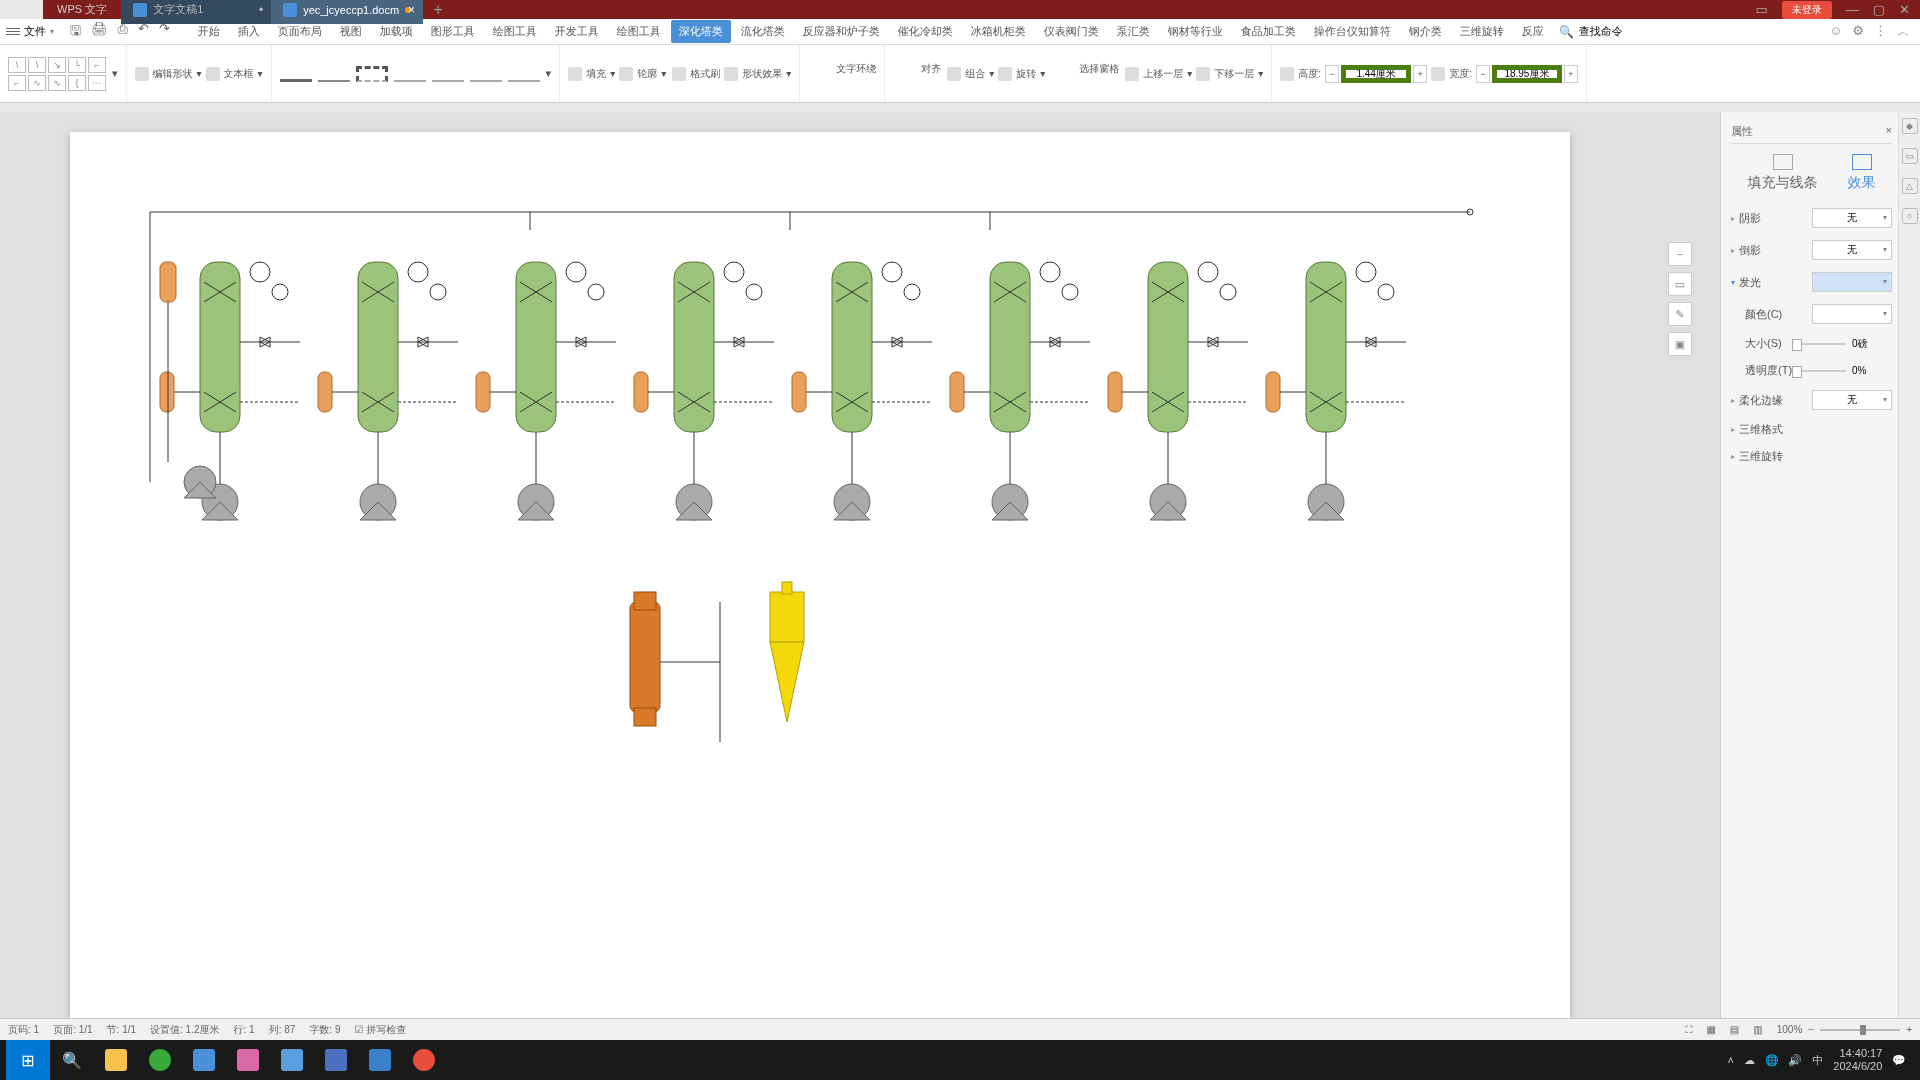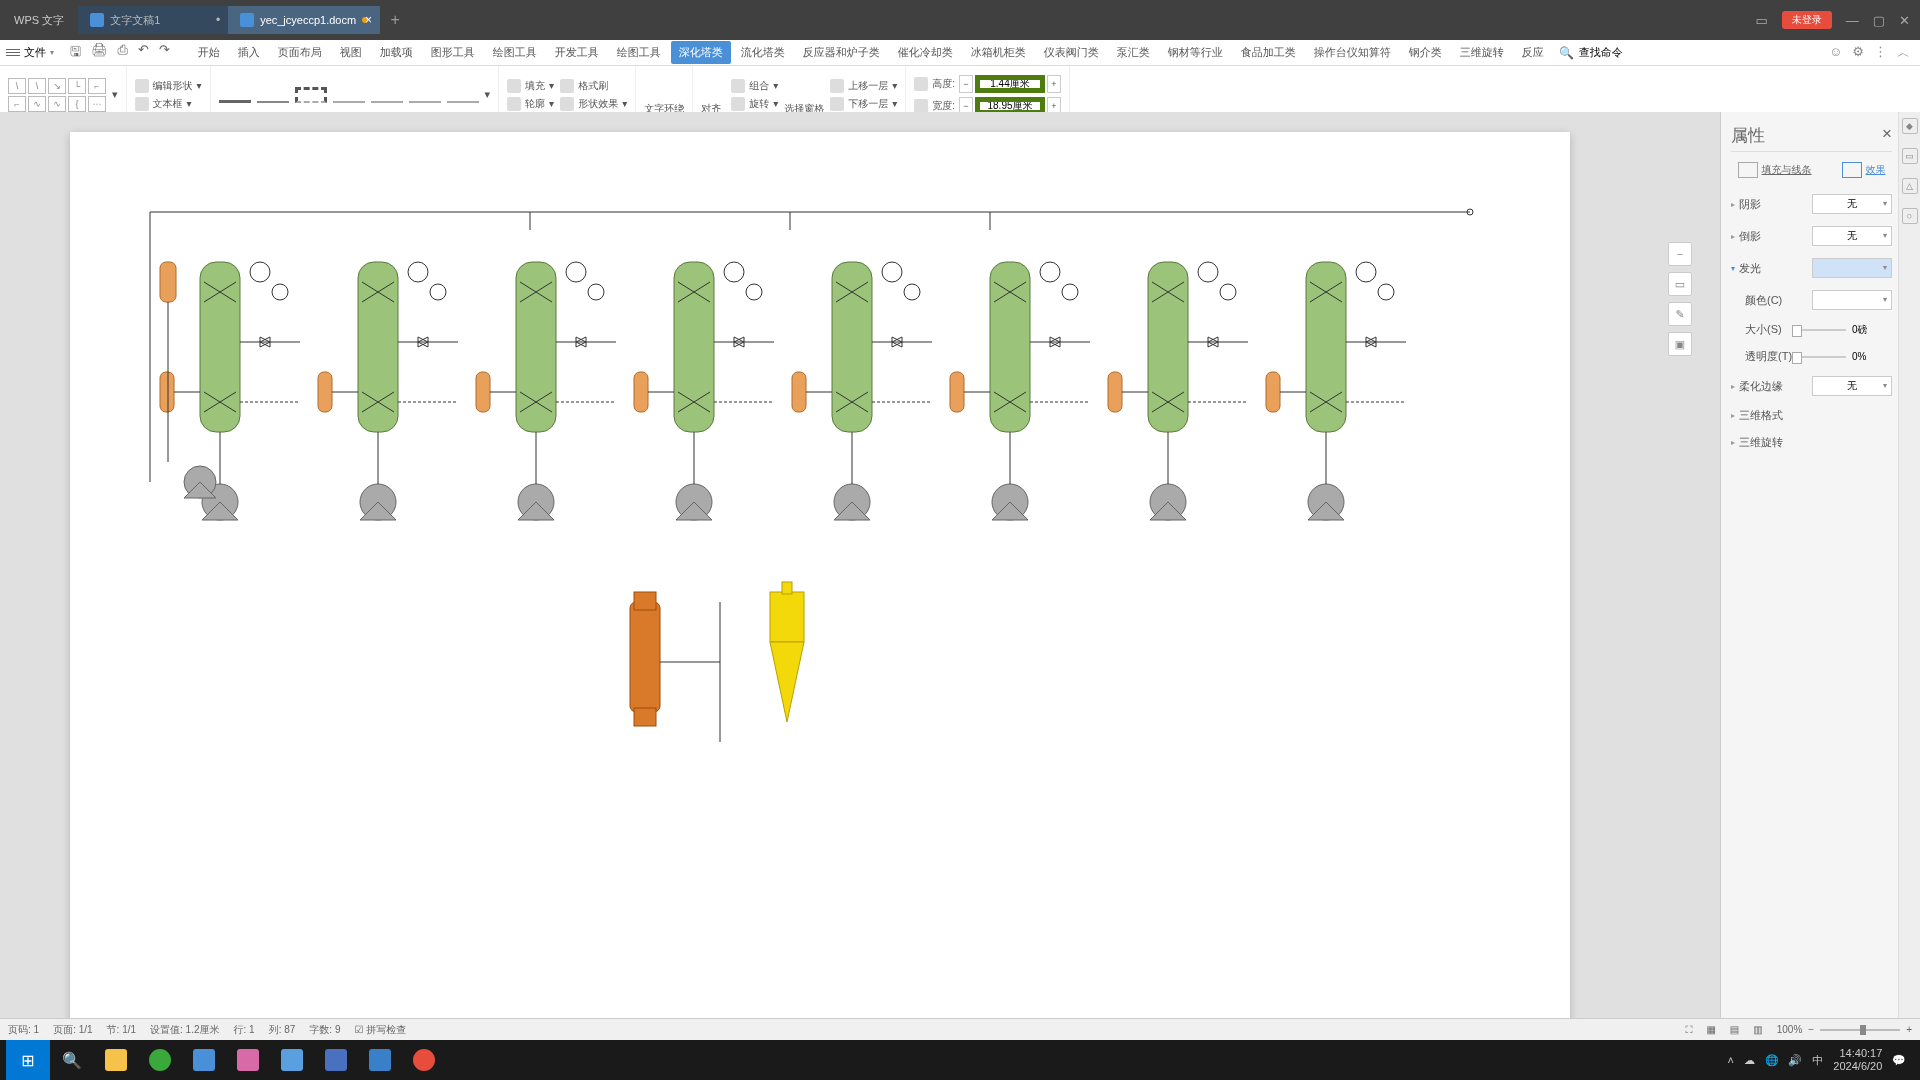--- a/index.html
+++ b/index.html
@@ -1,19 +1,19 @@
 <!DOCTYPE html>
 <html><head>
 <meta charset="utf-8">
 <style>
 * { margin: 0; padding: 0; box-sizing: border-box; font-family: "Microsoft YaHei", sans-serif; }
 body { background: #e8e8e8; width: 1920px; height: 1080px; overflow: hidden; position: relative; }
 
 
-.titlebar { height: 40px; background: #404040; display: flex; align-items: center; color: #ccc; font-size: 11px; }
+.titlebar { height: 19px; background: #7f1d1d; display: flex; align-items: center; color: #ccc; font-size: 11px; margin-left: 43px; }
 .titlebar .app-name { padding: 0 14px; }
 .tab { height: 28px; display: flex; align-items: center; padding: 0 12px; min-width: 150px; position: relative; }
 .tab.inactive { background: #34495e; color: #bbb; }
 .tab.active { background: #4a6580; color: #fff; }
 .tab .doc-icon { width: 14px; height: 14px; background: #4a90d9; margin-right: 6px; border-radius: 2px; display: inline-block; }
 .tab .close { position: absolute; right: 8px; font-size: 12px; }
 .tab .dot { width: 6px; height: 6px; border-radius: 50%; background: #f39c12; margin-left: 6px; }
 .newtab { width: 30px; text-align: center; font-size: 16px; color: #999; }
 .titlebar .spacer { flex: 1; }
 .win-controls { display: flex; align-items: center; gap: 14px; padding-right: 10px; }
@@ -33,21 +33,21 @@
 .menubar .mtab.active { background: #4a90d9; color: #fff; border-radius: 2px; }
 .menubar .right-icons { margin-left: auto; display: flex; gap: 10px; padding-right: 10px; color: #888; font-size: 13px; }
 .search-box { display: flex; align-items: center; gap: 4px; margin-left: 8px; }
 .search-box .mag { font-size: 12px; }
 
 
 .ribbon { height: 58px; background: #fff; display: flex; align-items: center; border-bottom: 1px solid #ccc; font-size: 11px; color: #555; }
 .ribbon-group { display: flex; align-items: center; padding: 0 8px; height: 100%; border-right: 1px solid #eee; gap: 6px; }
 .shape-grid { display: grid; grid-template-columns: repeat(5, 18px); grid-template-rows: repeat(2, 16px); gap: 2px; }
 .shape-grid div { border: 1px solid #bbb; font-size: 9px; text-align: center; line-height: 14px; color: #888; }
-.stack { display: flex; flex-direction: column; gap: 4px; font-size: 10px; }
+.stack { display: flex; flex-direction: row; gap: 4px; font-size: 10px; }
 .stack-row { display: flex; align-items: center; gap: 4px; white-space: nowrap; }
 .stack-row .ico { width: 14px; height: 14px; background: #ddd; border-radius: 2px; }
 .line-styles { display: flex; gap: 6px; align-items: center; }
 .line-styles div { width: 32px; height: 16px; border-bottom: 2px solid #aaa; }
 .line-styles div:nth-child(1){ border-bottom-width: 3px; border-color:#666; }
 .line-styles div:nth-child(2){ border-color:#888; }
 .line-styles div:nth-child(3){ border-style: dashed; }
 .spin-field { display: flex; align-items: center; gap: 2px; }
 .spin-field input { width: 70px; height: 18px; font-size: 10px; text-align: center; border: 5px solid #4d7c0f; }
 .spin-btn { width: 14px; height: 18px; border: 1px solid #ccc; text-align: center; font-size: 9px; line-height: 16px; }
@@ -56,23 +56,23 @@
 .workspace { position: absolute; top: 112px; left: 0; right: 200px; bottom: 22px; background: #e0e0e0; overflow: hidden; }
 .page { position: absolute; left: 70px; top: 20px; width: 1500px; height: 920px; background: #fff; box-shadow: 0 2px 8px rgba(0,0,0,.2); }
 .diagram { position: absolute; left: 40px; top: 50px; width: 1380px; height: 560px; }
 .diagram svg { width: 100%; height: 100%; }
 
 
 .right-panel { position: absolute; right: 0; top: 112px; width: 200px; bottom: 22px; background: #f5f5f5; border-left: 1px solid #ccc; font-size: 11px; }
 .right-tabs-strip { position: absolute; right: 0; top: 0; width: 22px; bottom: 0; background: #eee; border-left: 1px solid #ddd; display: flex; flex-direction: column; align-items: center; padding-top: 6px; gap: 14px; }
 .right-tabs-strip div { width: 16px; height: 16px; border: 1px solid #bbb; border-radius: 2px; font-size: 9px; text-align: center; line-height: 14px; color: #888; }
 .panel-body { padding: 8px 28px 8px 10px; }
-.panel-title { font-size: 17px; color: #666; padding: 4px 0; border-bottom: 1px solid #ddd; display: flex; justify-content: space-between; }
+.panel-title { font-size: 11px; color: #666; padding: 4px 0; border-bottom: 1px solid #ddd; display: flex; justify-content: space-between; }
 .panel-subtabs { display: flex; gap: 30px; padding: 10px 0; justify-content: center; }
-.panel-subtabs .st { display: flex; flex-direction: row; align-items: center; gap: 4px; font-size: 10px; color: #666; text-decoration: underline; }
+.panel-subtabs .st { display: flex; flex-direction: column; align-items: center; gap: 4px; font-size: 14px; color: #666; }
 .panel-subtabs .st.active { color: #4a90d9; }
 .panel-subtabs .ico { width: 20px; height: 16px; border: 1px solid #aaa; }
 .panel-subtabs .st.active .ico { border-color: #4a90d9; }
 .prop-row { display: flex; align-items: center; justify-content: space-between; padding: 6px 0; }
 .prop-row .dd { width: 80px; height: 20px; border: 1px solid #ccc; background: #fff; font-size: 10px; text-align: center; line-height: 18px; position: relative; }
 .prop-row .dd.sel { background: #cfe2f8; }
 .prop-row .dd::after { content: "▾"; position: absolute; right: 4px; font-size: 8px; color: #888; }
 .prop-label { color: #555; display: flex; align-items: center; gap: 4px; }
 .prop-label .tri { font-size: 8px; color: #999; }
 .prop-label.exp .tri { color: #4a90d9; }

